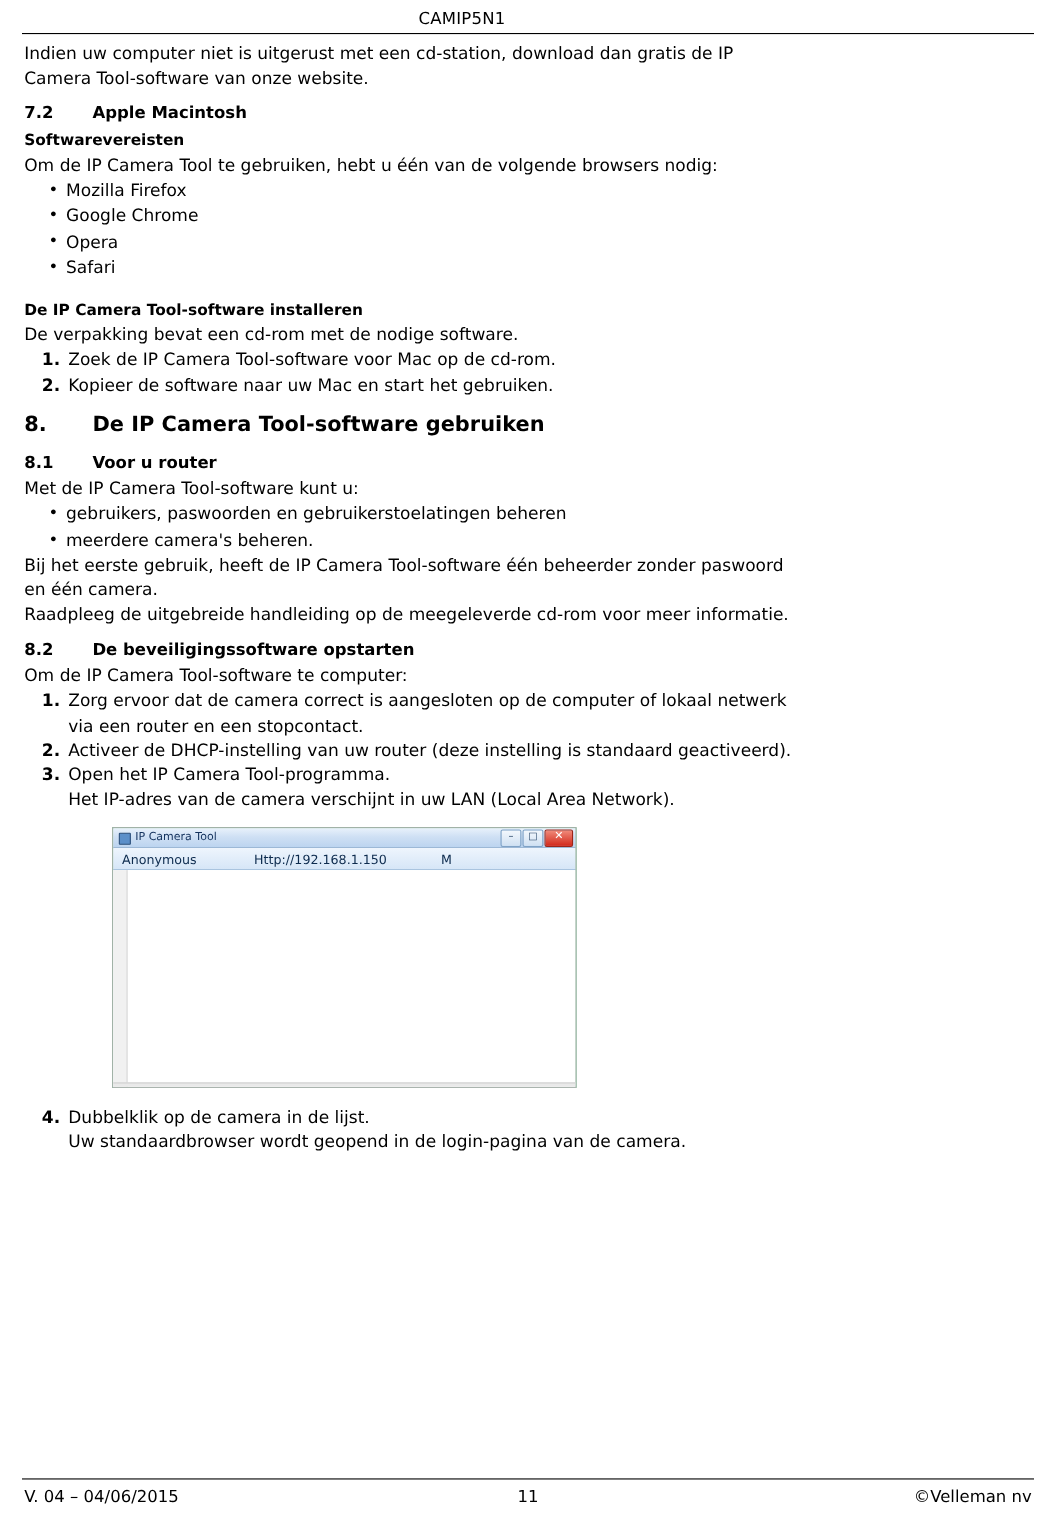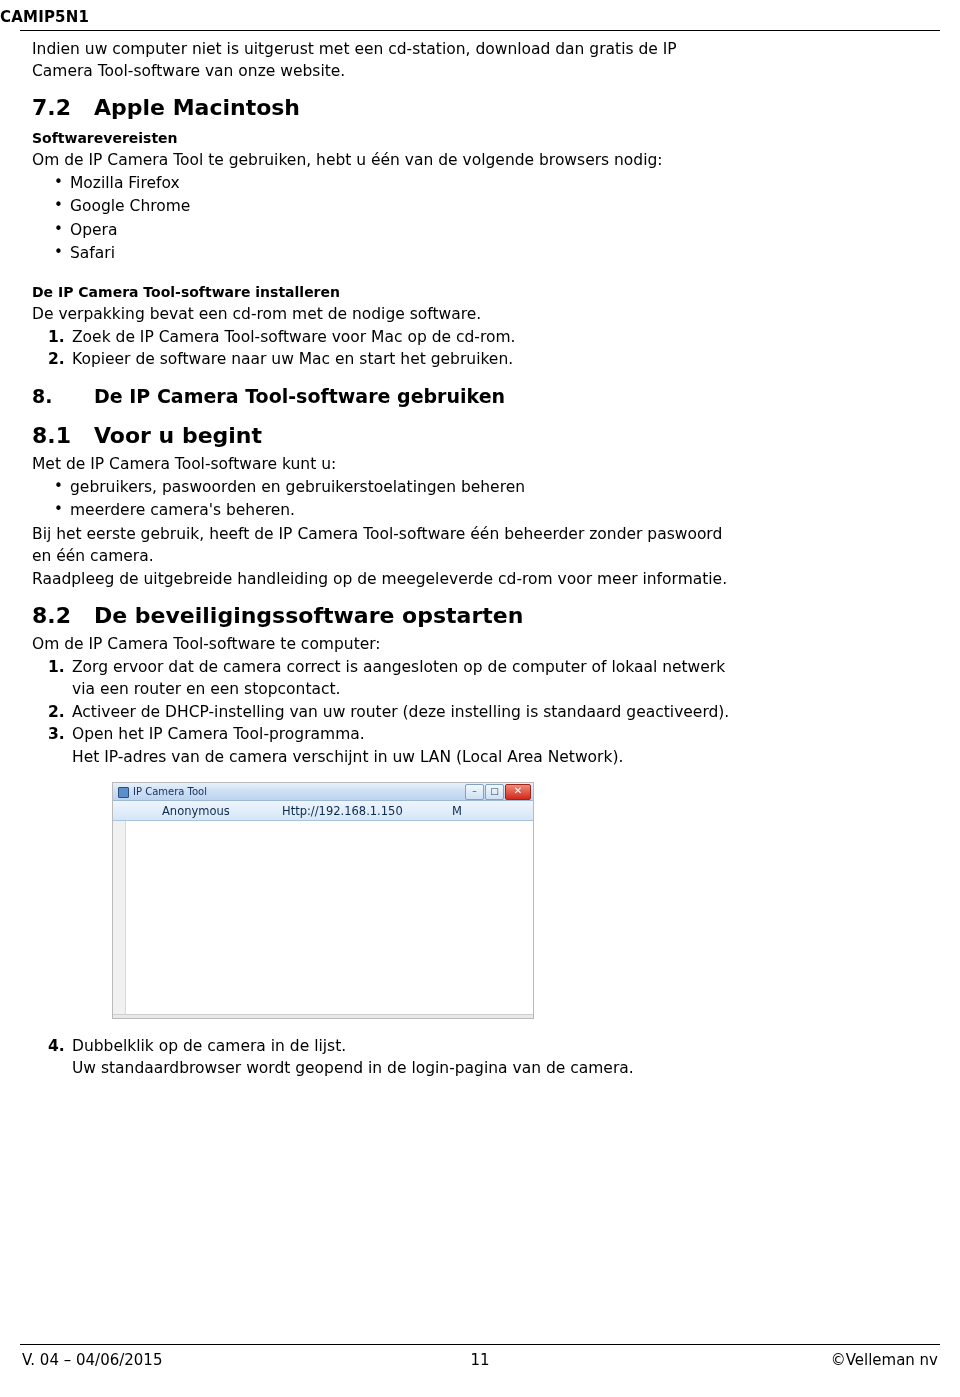--- a/index.html
+++ b/index.html
@@ -27,21 +27,22 @@
     left: 20px;
     right: 20px;
     top: 30px;
     border-bottom: 1px solid #000;
   }
   .header-title {
     position: absolute;
     top: 8px;
     left: 0;
     width: 840px;
-    font-weight: bold;
+    text-align: center;
+    font-weight: normal;
     font-size: 15px;
     letter-spacing: 0.2px;
   }
   
   .footer-rule {
     position: absolute;
     left: 20px;
     right: 20px;
     bottom: 52px;
     border-bottom: 1px solid #000;
@@ -54,38 +55,38 @@
     height: 24px;
     font-size: 15px;
   }
   .footer-left { position: absolute; left: 0; top: 0; }
   .footer-center { position: absolute; left: 0; width: 100%; text-align: center; top: 0; }
   .footer-right { position: absolute; right: 0; top: 0; }
 
   
   .content {
     position: absolute;
-    left: 32px;
+    left: 22px;
     top: 38px;
     width: 700px;
     font-size: 15.5px;
     line-height: 1.42;
   }
   p { margin: 0; }
   .para { margin: 0 0 1px 0; }
   .h1 {
     font-weight: bold;
     font-size: 19px;
     margin: 12px 0 4px 0;
     display: flex;
   }
   .h1 .num { width: 62px; flex: none; }
   .h2 {
     font-weight: bold;
-    font-size: 22px;
+    font-size: 15px;
     margin: 10px 0 2px 0;
     display: flex;
   }
   .h2 .num { width: 62px; flex: none; }
   .h3 {
     font-weight: bold;
     font-size: 14px;
     margin: 6px 0 0 0;
   }
   
@@ -201,21 +202,20 @@
     height: 19px;
     background: linear-gradient(to bottom,#eef5fd,#d6e6f7);
     border-bottom: 1px solid #a9c4df;
     font-size: 11.5px;
     color: #0d2b4e;
   }
   .win-listhdr .col {
     position: absolute;
     top: 2px;
     font-family: "DejaVu Sans", sans-serif;
-    margin-left: 41px;
   }
   .col-a { left: 8px; }
   .col-b { left: 128px; }
   .col-c { left: 298px; }
 
   .win-body {
     position: absolute;
     left: 0; top: 38px;
     right: 0; bottom: 0;
     background: #ffffff;
@@ -276,21 +276,21 @@
       </li>
     </ol>
 
     <div class="h1">
       <span class="num">8.</span>
       <span>De IP Camera Tool-software gebruiken</span>
     </div>
 
     <div class="h2">
       <span class="num">8.1</span>
-      <span>Voor u begint</span>
+      <span>Voor u router</span>
     </div>
 
     <p class="para">Met de IP Camera Tool-software kunt u:</p>
 
     <ul class="bullets">
       <li>gebruikers, paswoorden en gebruikerstoelatingen beheren</li>
       <li>meerdere camera's beheren.</li>
     </ul>
 
     <p class="para">Bij het eerste gebruik, heeft de IP Camera Tool-software één beheerder zonder paswoord en één camera.</p>

